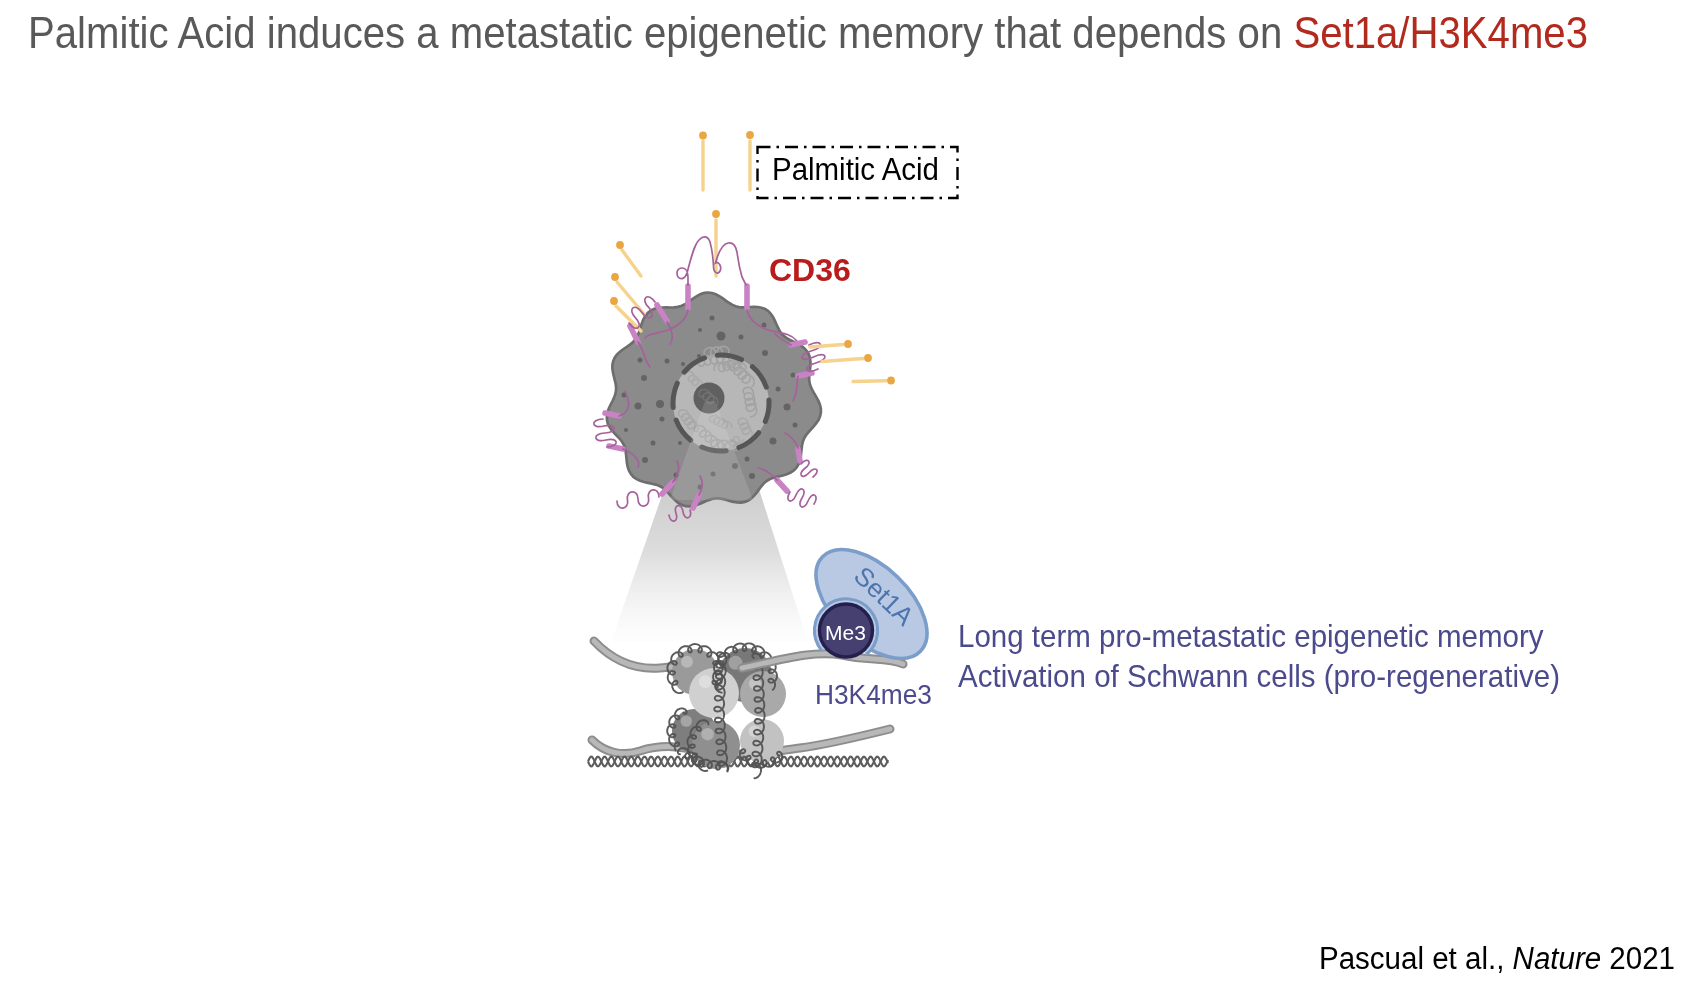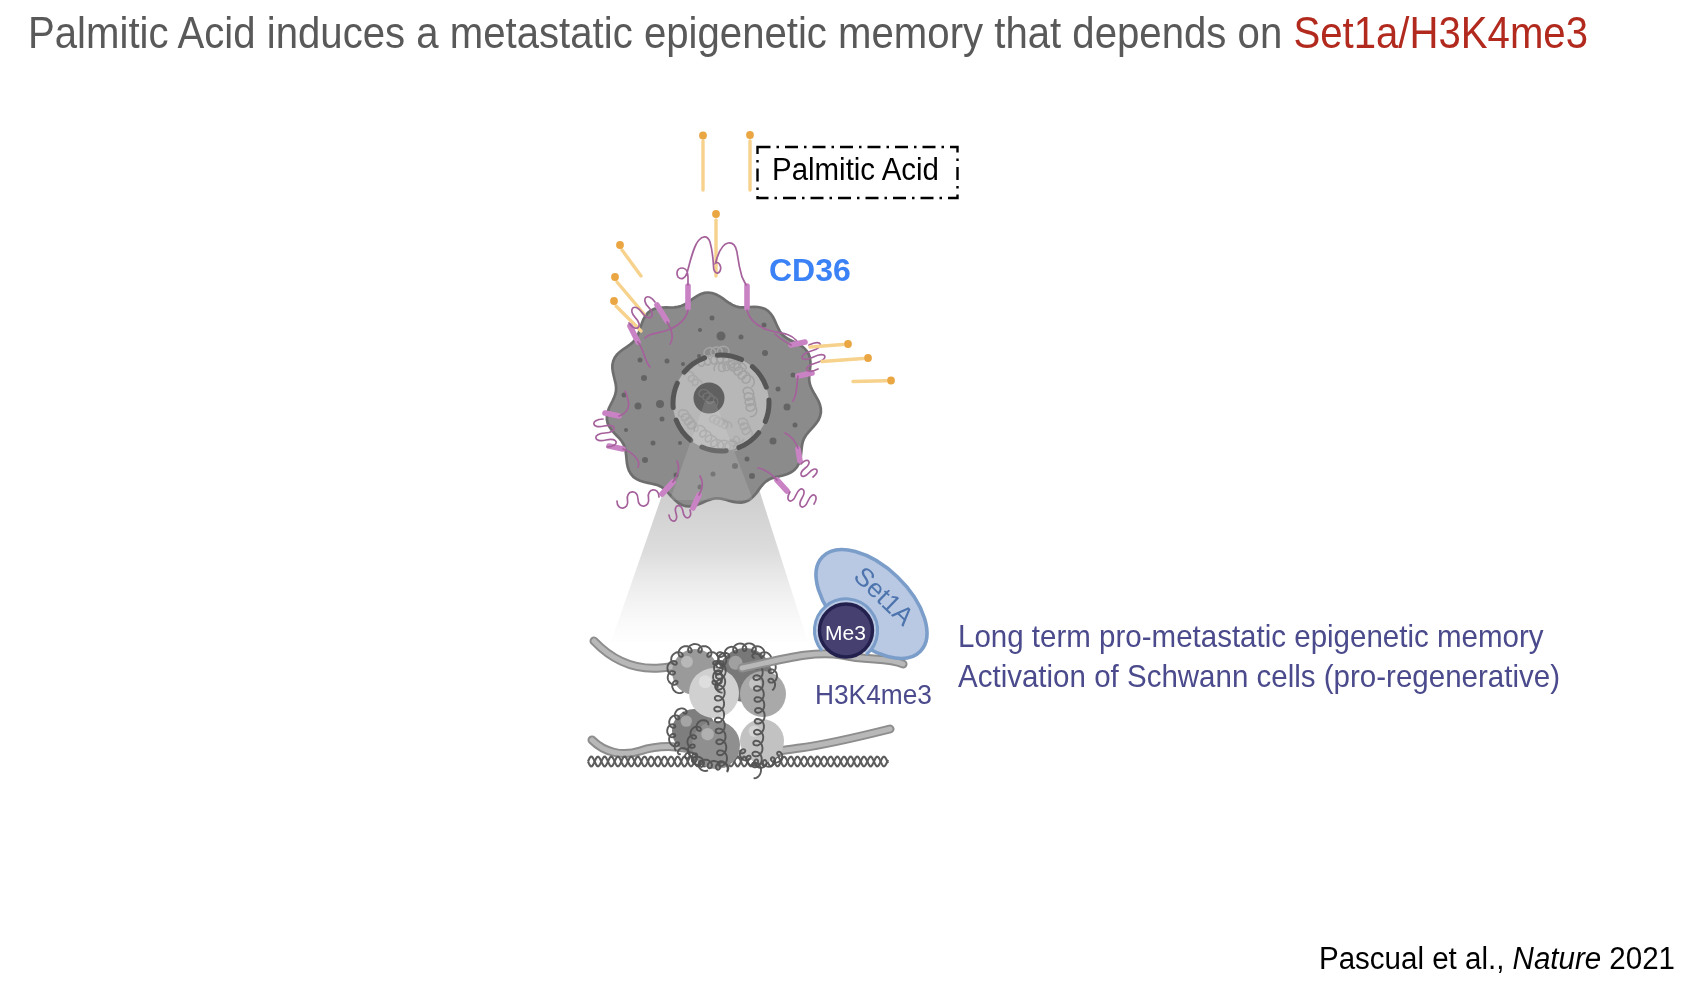--- a/index.html
+++ b/index.html
@@ -149,16 +149,16 @@
 <line x1="810" y1="347" x2="843" y2="344.5" stroke="#f6d28d" stroke-width="3.4" stroke-linecap="round"></line>
     <circle cx="848" cy="344" r="3.9" fill="#e9a643"></circle>
 <line x1="822" y1="361.5" x2="863" y2="358.5" stroke="#f6d28d" stroke-width="3.4" stroke-linecap="round"></line>
     <circle cx="868" cy="358" r="3.9" fill="#e9a643"></circle>
 <line x1="853" y1="381.5" x2="886" y2="380.7" stroke="#f6d28d" stroke-width="3.4" stroke-linecap="round"></line>
     <circle cx="891" cy="380.5" r="3.9" fill="#e9a643"></circle>
 <rect x="757.5" y="147" width="200" height="51" fill="#ffffff" stroke="#000000" stroke-width="2.4" stroke-dasharray="13 6 2.5 6"></rect>
 </svg>
 <div class="t" id="title" style="left:28px; top:8px; font-size:44px; color:#595959; transform:scaleX(0.9125);">Palmitic Acid induces a metastatic epigenetic memory that depends on <span style="color:#b2291e">Set1a/H3K4me3</span></div>
 <div class="t" id="palm" style="left:772px; top:152px; font-size:31px; color:#000000; transform:scaleX(0.95);">Palmitic Acid</div>
-<div class="t" id="cd36" style="left:769px; top:252px; font-size:32px; font-weight:bold; color:#3b82f6;">CD36</div>
+<div class="t" id="cd36" style="left:769px; top:252px; font-size:32px; font-weight:bold; color:#b91c1c;">CD36</div>
 <div class="t" id="h3k4" style="left:815px; top:680px; font-size:27px; color:#4a4a8c; transform:scaleX(0.974);">H3K4me3</div>
 <div class="t" id="long" style="left:958px; top:617px; font-size:32px; line-height:39.5px; color:#4a4a8c; transform:scaleX(0.9222);">Long term pro-metastatic epigenetic memory<br>Activation of Schwann cells (pro-regenerative)</div>
 <div class="t" id="cite" style="left:1319px; top:941px; font-size:31px; color:#000000; transform:scaleX(0.952);">Pascual et al., <i>Nature</i> 2021</div>
 
 </body></html>

